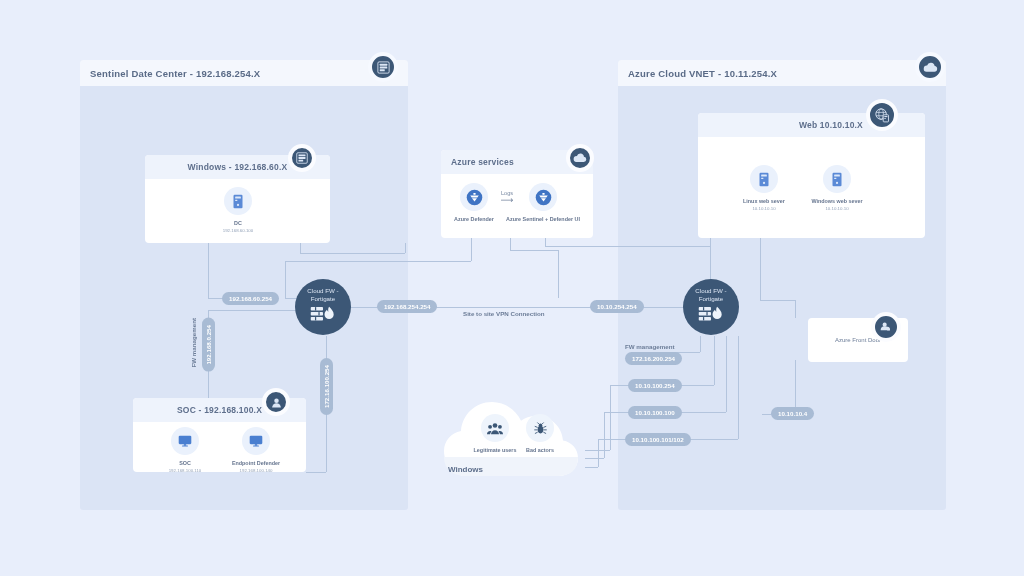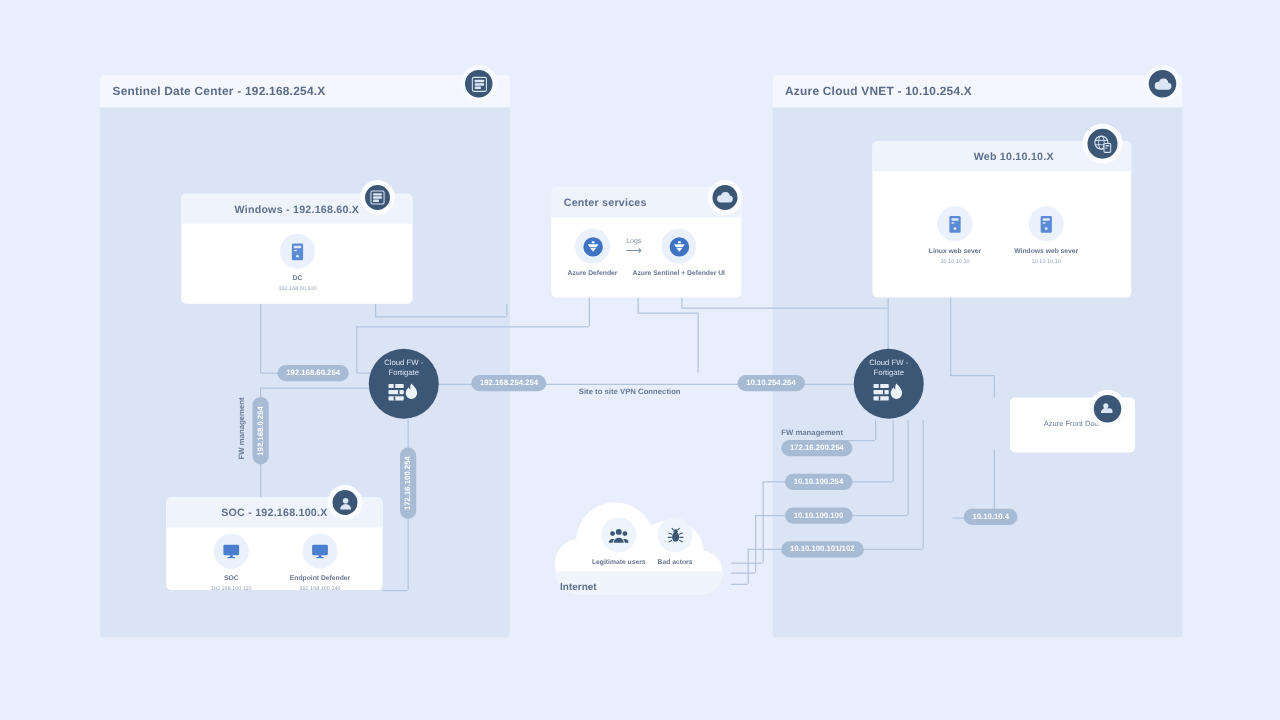--- a/index.html
+++ b/index.html
@@ -107,21 +107,21 @@
     <svg width="15" height="15" viewBox="0 0 24 24" fill="#dbe6f5">
       <rect x="3" y="3" width="18" height="18" rx="2" fill="none" stroke="#dbe6f5" stroke-width="1.4"></rect>
       <rect x="6" y="6" width="12" height="3.2" rx=".6"></rect>
         <rect x="6" y="10.4" width="12" height="3.2" rx=".6"></rect>
       <rect x="6" y="14.8" width="8" height="3.2" rx=".6"></rect>
     </svg>
   </div>
 
   <div class="zone" style="left:618px; top:60px; width:328px; height:450px;">
     <div class="zone-head">
-      <span>Azure Cloud VNET - 10.10.254.X</span>
+      <span>Azure Cloud VNET - 10.11.254.X</span>
     </div>
   </div>
   <div class="badge" style="left:915px; top:52px; width:30px; height:30px;">
     <svg width="17" height="17" viewBox="0 0 24 24" fill="#dbe6f5">
       <path d="M6.5 18h11a4 4 0 0 0 .4-7.97A5.5 5.5 0 0 0 7.2 9.2 4.4 4.4 0 0 0 6.5 18z"></path>
     </svg>
   </div>
 
   <div class="ln lnv" style="left:208px; top:243px; height:55px;"></div>
   <div class="ln lnh" style="left:208px; top:298px; width:36px;"></div>
@@ -195,21 +195,21 @@
     <svg width="14" height="14" viewBox="0 0 24 24" fill="#dbe6f5">
       <rect x="3" y="3" width="18" height="18" rx="2" fill="none" stroke="#dbe6f5" stroke-width="1.4"></rect>
       <rect x="6" y="6" width="12" height="3.2" rx=".6"></rect>
         <rect x="6" y="10.4" width="12" height="3.2" rx=".6"></rect>
       <rect x="6" y="14.8" width="8" height="3.2" rx=".6"></rect>
     </svg>
   </div>
 
   <div class="card" style="left:441px; top:150px; width:152px; height:88px;">
     <div class="card-head" style="justify-content:flex-start; padding-left:10px;">
-      <span>Center services</span>
+      <span>Azure services</span>
     </div>
     <div class="node" style="left:-4px; top:33px;">
       <div class="glyph" style="background:#eaf1fc;">
         <svg width="17" height="17" viewBox="0 0 24 24">
           <circle cx="12" cy="12" r="11" fill="#3f74c4"></circle>
           <path d="M6 9h12l-2 3H8z" fill="#ffffff"></path>
           <path d="M8.5 13h7l-3.5 4.5z" fill="#ffffff"></path>
           <rect x="10.4" y="5.6" width="3.2" height="2.4" rx=".5" fill="#ffffff"></rect>
         </svg>
       </div>
@@ -230,21 +230,21 @@
       <div class="nlabel" style="font-size:5.6px; color:#7a8aa3;">Logs</div>
       <div style="font-size:9px; color:#7a8aa3; line-height:1;">⟶</div>
     </div>
   </div>
   <div class="badge light-ring" style="left:566px; top:144px; width:28px; height:28px;">
     <svg width="16" height="16" viewBox="0 0 24 24" fill="#dbe6f5">
       <path d="M6.5 18h11a4 4 0 0 0 .4-7.97A5.5 5.5 0 0 0 7.2 9.2 4.4 4.4 0 0 0 6.5 18z"></path>
     </svg>
   </div>
 
-  <div class="card" style="left:698px; top:113px; width:207px; height:125px;">
+  <div class="card" style="left:698px; top:113px; width:227px; height:125px;">
     <div class="card-head right">
       <span>Web  10.10.10.X</span>
     </div>
     <div class="node" style="left:29px; top:52px;">
       <div class="glyph">
         <svg width="12" height="15" viewBox="0 0 16 20">
           <rect x="2" y="1" width="12" height="18" rx="1.5" fill="#5b8ad6"></rect>
           <rect x="4.2" y="3.4" width="7.6" height="2.6" rx=".5" fill="#dce8fa"></rect>
           <rect x="4.2" y="7.6" width="3" height="1.6" rx=".4" fill="#dce8fa"></rect>
           <circle cx="8" cy="14.6" r="1.5" fill="#dce8fa"></circle>
@@ -380,21 +380,21 @@
       <div class="glyph">
         <svg width="15" height="15" viewBox="0 0 22 22" fill="#3c5776">
           <ellipse cx="11" cy="12.6" rx="4.2" ry="5.6"></ellipse>
           <circle cx="11" cy="6.2" r="2.6"></circle>
           <path d="M8.6 4.4 6.4 2.2M13.4 4.4 15.6 2.2" stroke="#3c5776" stroke-width="1.3" fill="none"></path>
           <path d="M6.8 9.4 2.6 7.8M6.5 13 1.9 13M6.8 16.4 2.8 18.4M15.2 9.4 19.4 7.8M15.5 13 20.1 13M15.2 16.4 19.2 18.4" stroke="#3c5776" stroke-width="1.3" fill="none"></path>
         </svg>
       </div>
       <div class="nlabel">Bad actors</div>
     </div>
-    <div class="cl-label">Internet</div>
+    <div class="cl-label">Windows</div>
   </div>
 
   <div class="pill" style="left:222px; top:292px;">192.168.60.254</div>
 
   <div class="plain vert" style="left:190px; top:318px; transform:rotate(180deg);">FW management</div>
   <div class="pill vert" style="left:202px; top:318px; transform:rotate(180deg);">192.168.0.254</div>
 
   <div class="pill vert" style="left:320px; top:358px; transform:rotate(180deg);">172.16.100.254</div>
 
   <div class="pill" style="left:377px; top:300px;">192.168.254.254</div>

